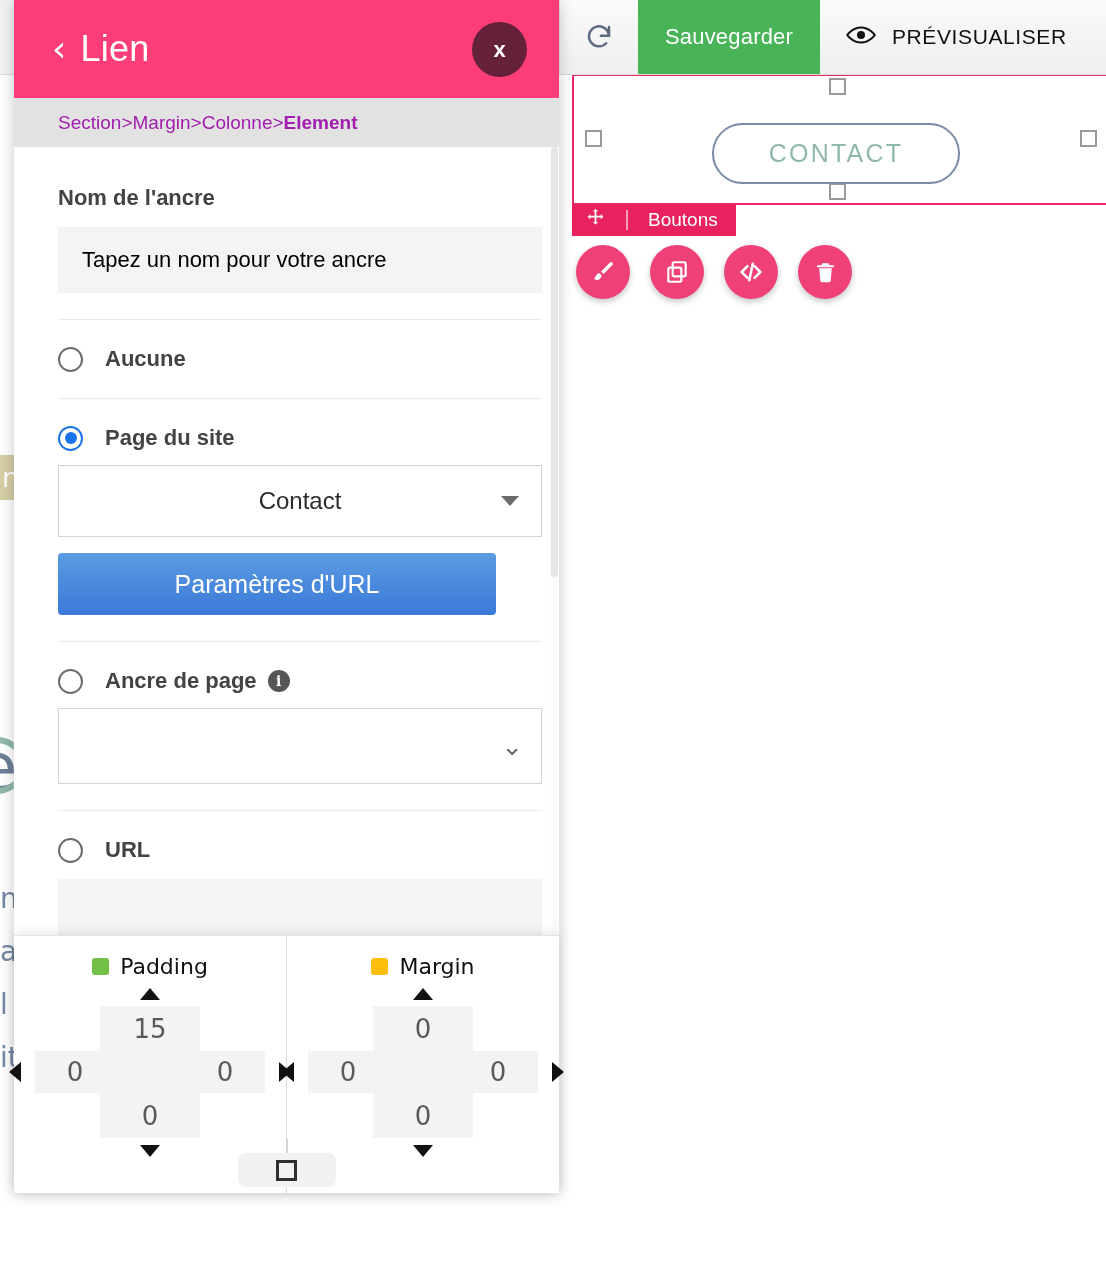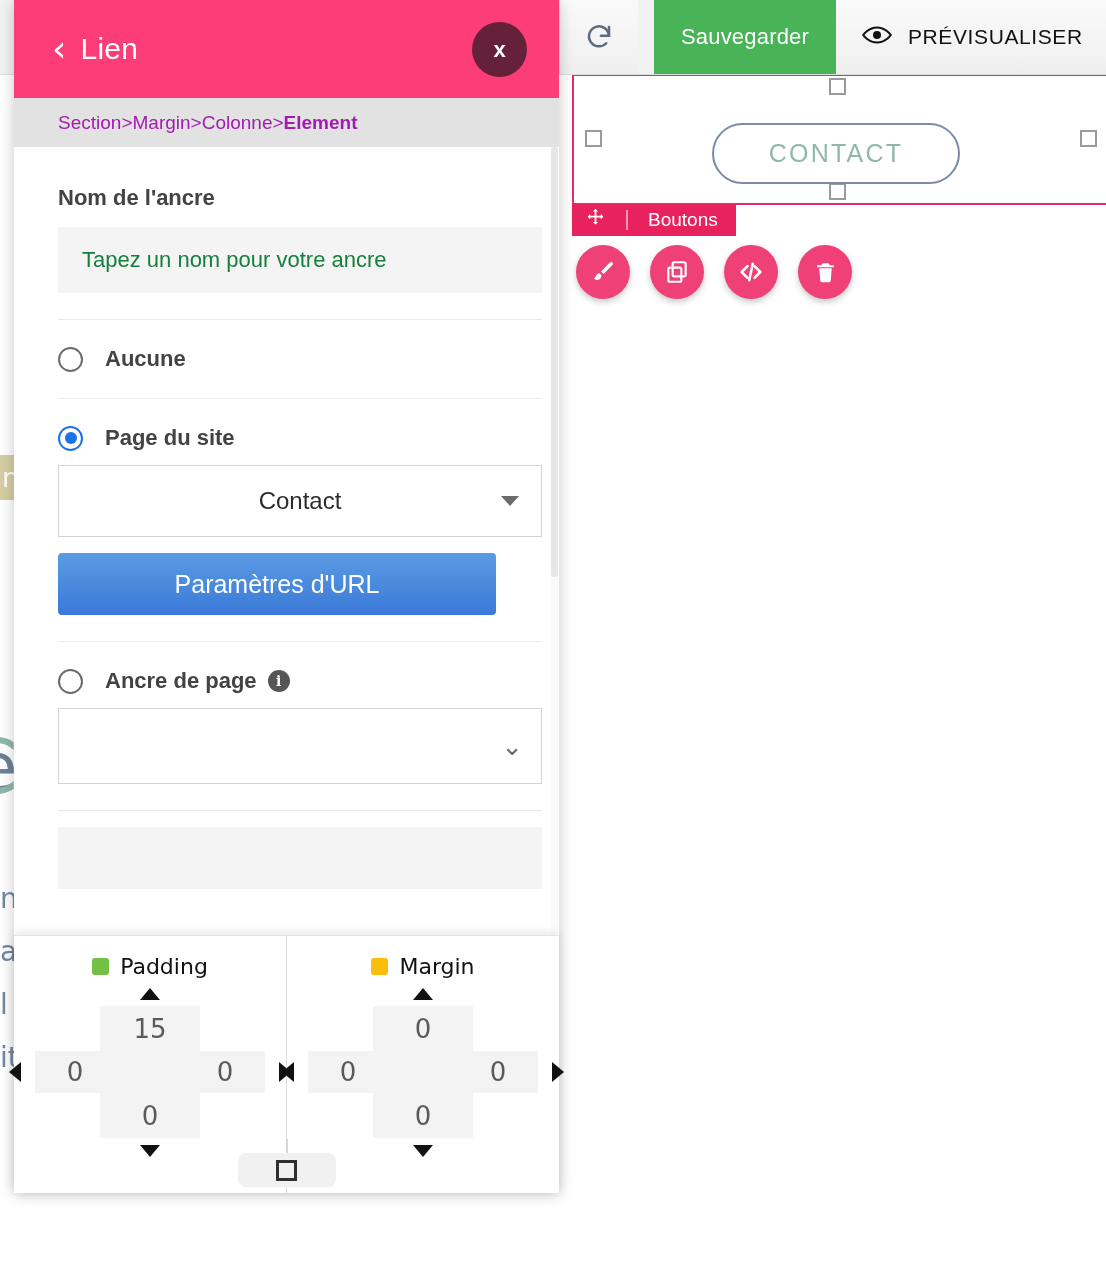--- a/index.html
+++ b/index.html
@@ -14,21 +14,21 @@
   #canvas{position:absolute;inset:0;background:#ffffff;}
 
   
   #toolbar{position:absolute;left:0;top:0;width:1106px;height:74px;
     background:#f2f2f2;border-bottom:1px solid #dcdcdc;
     display:flex;align-items:stretch;}
   .tb-spacer{width:559px;background:#f2f2f2;border-right:1px solid #e2e2e2;}
   .tb-refresh{width:78px;display:flex;align-items:center;justify-content:center;
     background:linear-gradient(#fafafa,#efefef);}
   .tb-save{width:182px;display:flex;align-items:center;justify-content:center;
-    background:#49b358;color:#fff;font-size:22px;letter-spacing:.2px;margin-left:16px;}
+    background:#49b358;color:#fff;font-size:22px;letter-spacing:.2px;}
   .tb-preview{flex:1;display:flex;align-items:center;gap:16px;padding-left:26px;
     background:linear-gradient(#fafafa,#efefef);color:#111;font-size:21px;letter-spacing:.6px;}
 
   
   #selbox{position:absolute;left:572px;top:74px;width:600px;height:131px;
     border:2px solid #ec2a65;box-sizing:border-box;background:#fff;}
   .handle{position:absolute;width:17px;height:17px;background:#fff;border:2px solid #9a9a9a;box-sizing:border-box;}
   #h-top{left:829px;top:78px;}
   #h-left{left:585px;top:130px;}
   #h-right{left:1080px;top:130px;}
@@ -68,34 +68,34 @@
   #sf1{top:882px;} #sf2{top:935px;} #sf3{top:988px;} #sf4{top:1041px;}
 
   
   #panel{position:absolute;left:14px;top:0;width:545px;height:1192px;
     background:#fff;box-shadow:0 2px 14px rgba(0,0,0,.22);overflow:hidden;}
 
   #panel-header{height:98px;background:#fc3d78;display:flex;align-items:center;
     padding:0 0 0 38px;position:relative;}
   #panel-back{font-size:36px;color:#fff;line-height:1;margin-right:14px;
     font-family:"DejaVu Sans",sans-serif;}
-  #panel-title{color:#fff;font-size:30px;font-weight:400;letter-spacing:.3px;}
+  #panel-title{color:#fff;font-size:36px;font-weight:400;letter-spacing:.3px;}
   #panel-close{position:absolute;right:32px;top:22px;width:55px;height:55px;border-radius:50%;
     background:#66213a;color:#fff;display:flex;align-items:center;justify-content:center;
     font-size:22px;font-weight:bold;}
 
   #breadcrumb{height:49px;background:#e2e2e2;display:flex;align-items:center;
     padding-left:44px;font-size:19px;color:#a21caf;gap:0;}
   #breadcrumb b{font-weight:bold;}
 
   #panel-scroll{position:relative;height:1045px;padding:0 0 0 0;}
 
   .field-label{margin:38px 0 0 44px;font-size:22px;font-weight:bold;color:#434343;}
   .txt-input{margin:16px 0 0 44px;width:484px;height:66px;background:#f4f4f4;
-    border:none;box-sizing:border-box;color:#15803d;font-size:22px;padding:0 24px;
+    border:none;box-sizing:border-box;color:#000000;font-size:22px;padding:0 24px;
     display:flex;align-items:center;font-family:"Liberation Sans",sans-serif;}
   .hr{margin:26px 0 0 44px;width:484px;height:1px;background:#eaeaea;}
 
   .radio-row{display:flex;align-items:center;gap:22px;margin:26px 0 0 44px;}
   .radio{width:25px;height:25px;border-radius:50%;border:2px solid #6b6b6b;box-sizing:border-box;background:#fff;}
   .radio.on{border:2px solid #1a73e8;position:relative;}
   .radio.on::after{content:"";position:absolute;left:4.5px;top:4.5px;width:12px;height:12px;
     border-radius:50%;background:#1a73e8;}
   .radio-label{font-size:22px;font-weight:bold;color:#434343;display:flex;align-items:center;gap:11px;}
   .info-icon{width:22px;height:22px;border-radius:50%;background:#565656;color:#fff;
@@ -285,20 +285,24 @@
         <span class="info-icon">i</span>
       </span>
     </div>
     <div class="select-box tall">
       <span></span>
       <span class="chev">⌄</span>
     </div>
 
     <div class="hr"></div>
 
+    <div class="radio-row">
+      <span class="radio"></span>
+      <span class="radio-label">URL</span>
+    </div>
     <div class="gray-input"></div>
   </div>
 
   <div id="panel-sb">
     <div class="thumb"></div>
   </div>
 </div>
 
 <div id="spacing">
   <div class="cols">

